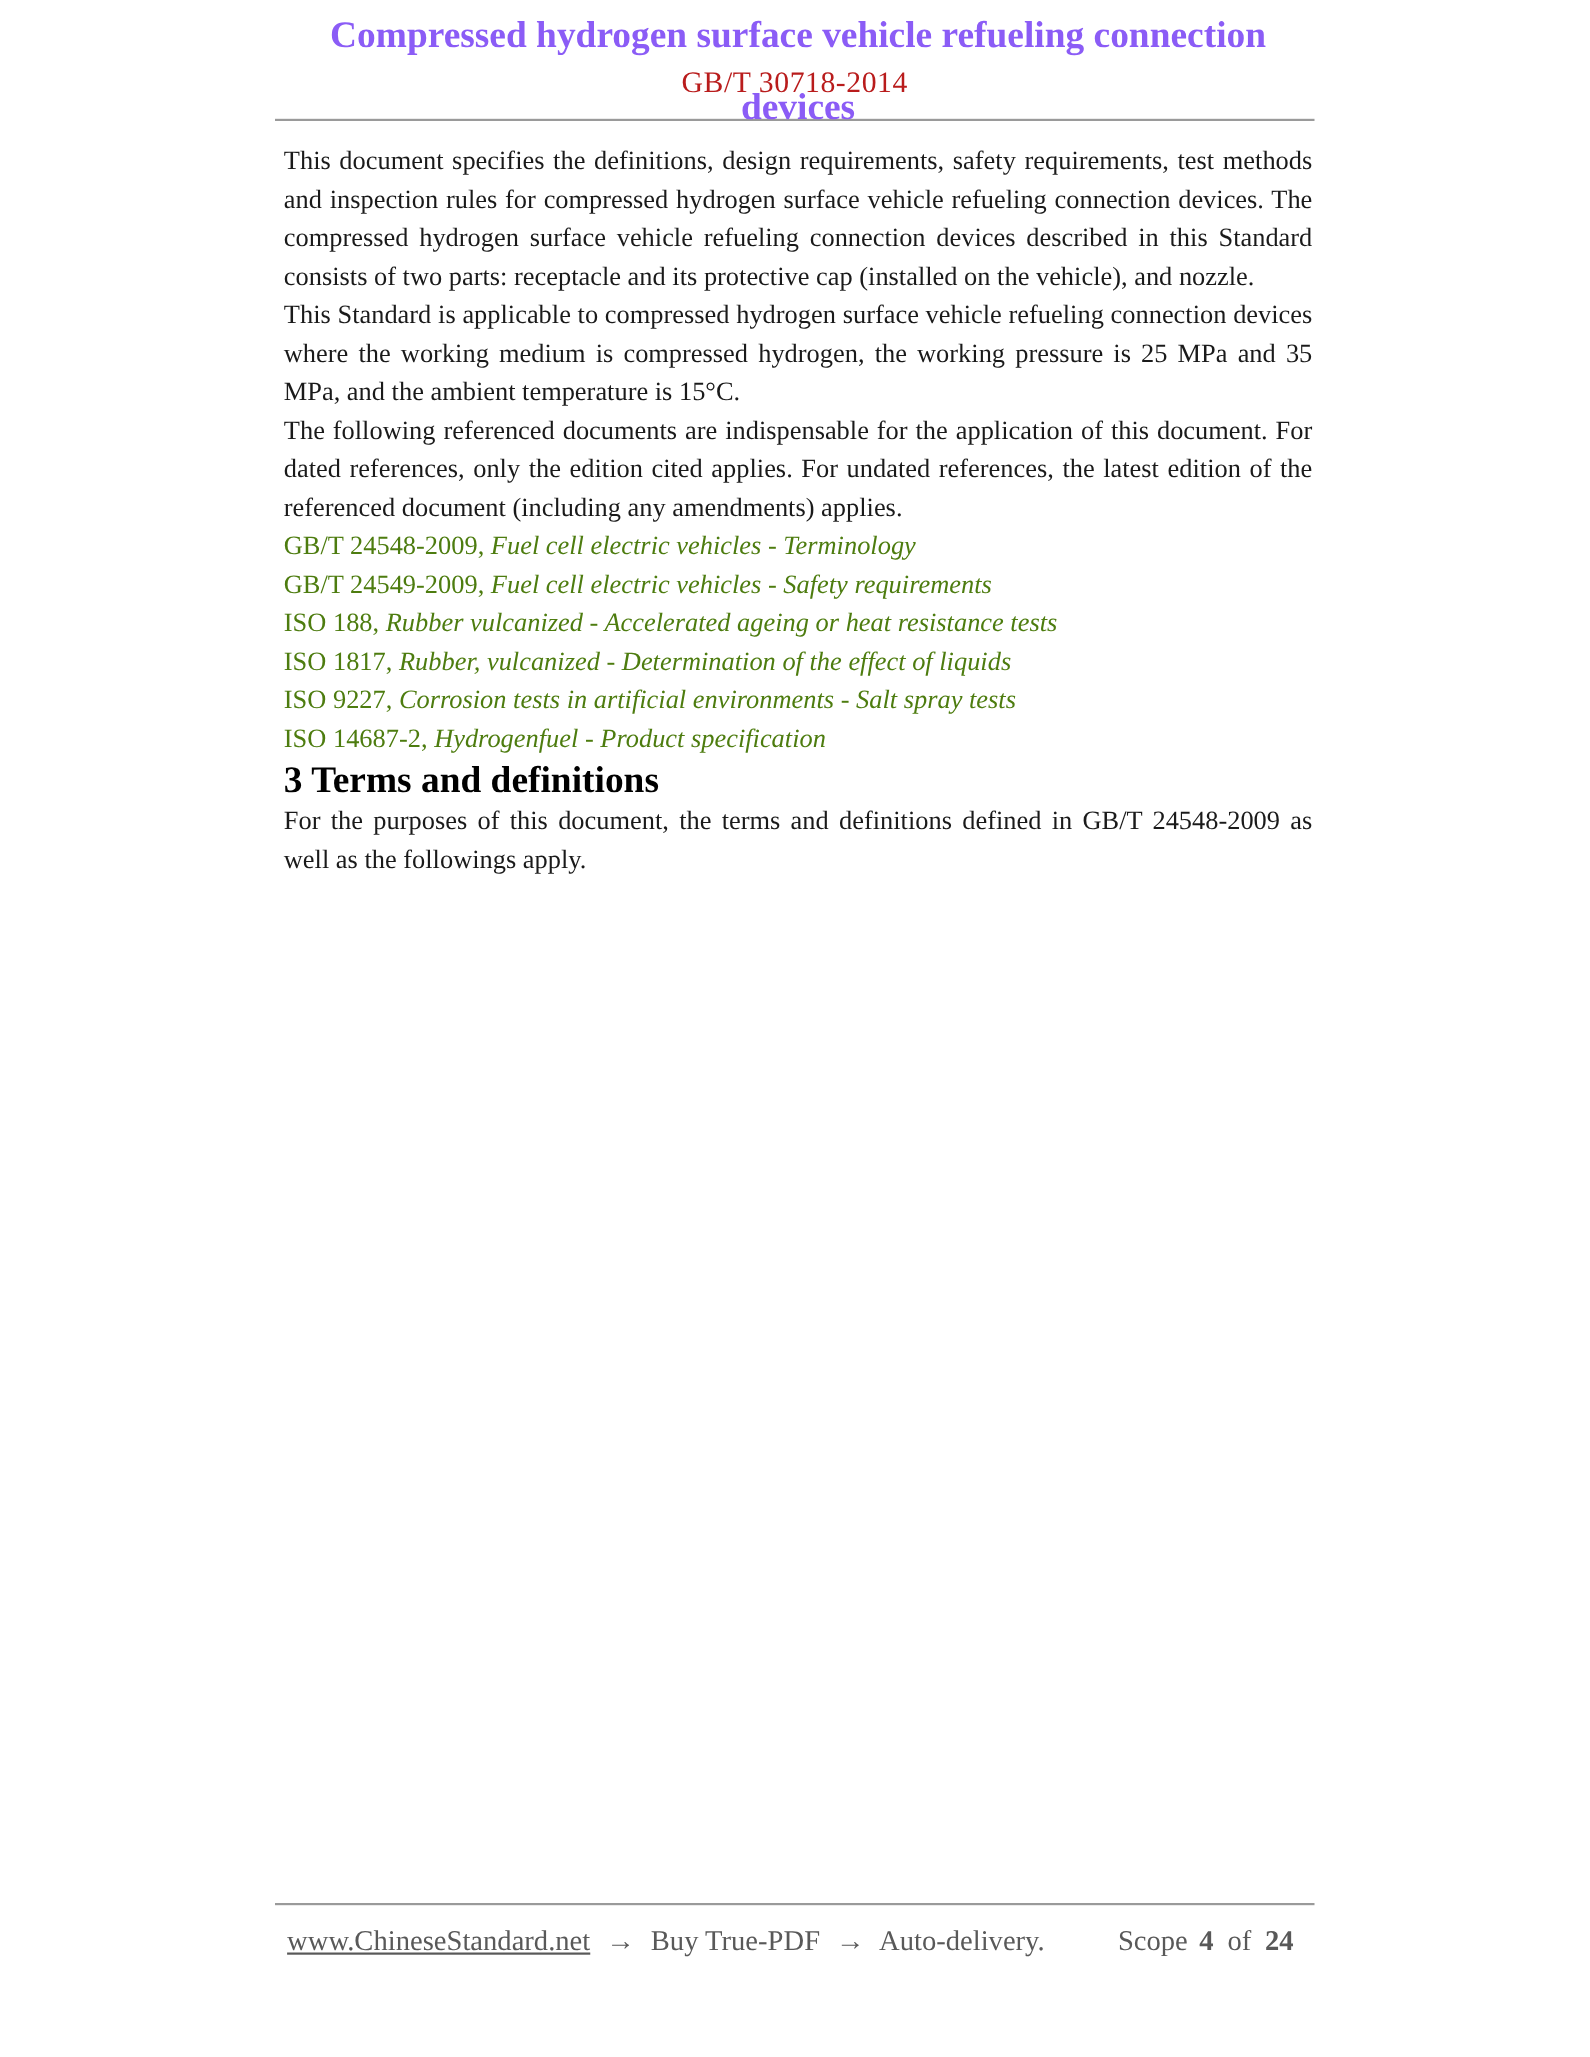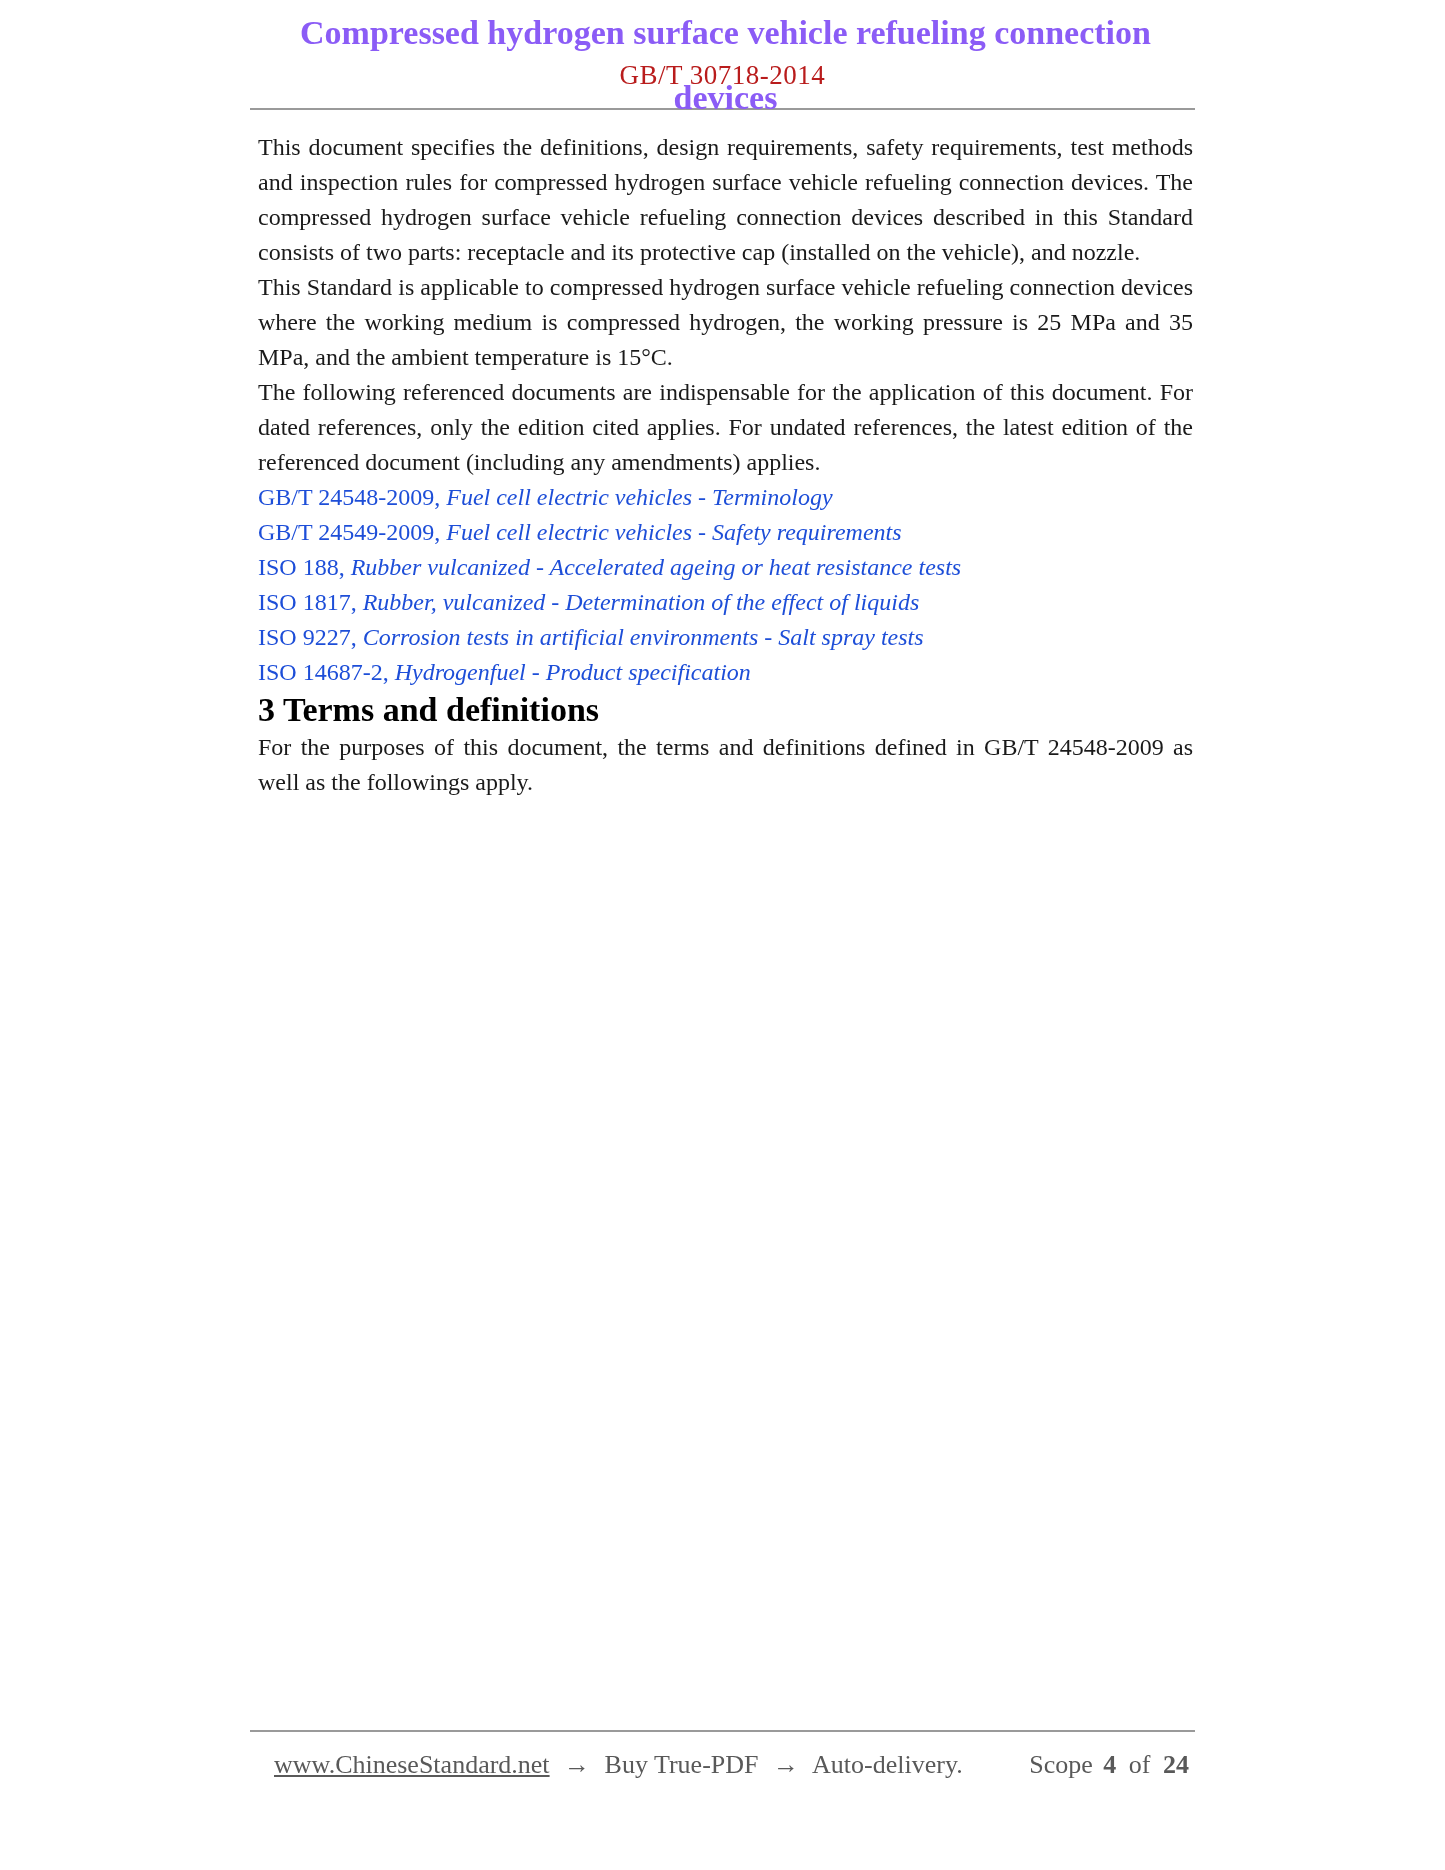--- a/index.html
+++ b/index.html
@@ -27,21 +27,21 @@
     border-top:2px solid #9a9a9a;
   }
   
   .footer-rule{
     position:absolute;
     top:1730px; left:250px; width:945px; height:0;
     border-top:2px solid #9a9a9a;
   }
   .footer-row{
     position:absolute;
-    top:1750px; left:274px; width:935px;
+    top:1750px; left:261px; width:935px;
     display:flex;
     justify-content:space-between;
     align-items:baseline;
     font-size:26px;
     color:#595959;
     line-height:30px;
   }
   .footer-left{white-space:nowrap;}
   .footer-link{text-decoration:underline; color:#595959; cursor:pointer;}
   .footer-arrow{padding:0 8px; color:#595959;}
@@ -79,21 +79,21 @@
     color:#1a1a1a;
   }
   .p-scope1{margin-top:41px;}
   .p-scope2{margin-top:29px;}
   .p-normative{margin-top:50px;}
   .p-terms{margin-top:46px;}
   .ref{
     font-size:24px;
     line-height:35px;
     padding-left:36px;
-    color:#1d4ed8;
+    color:#4d7c0f;
   }
   .ref-first{margin-top:24px;}
   .ref-next{margin-top:28px;}
   .ref-title{font-style:italic;}
 </style>
 </head>
 <body>
 
 <div class="page">
 

